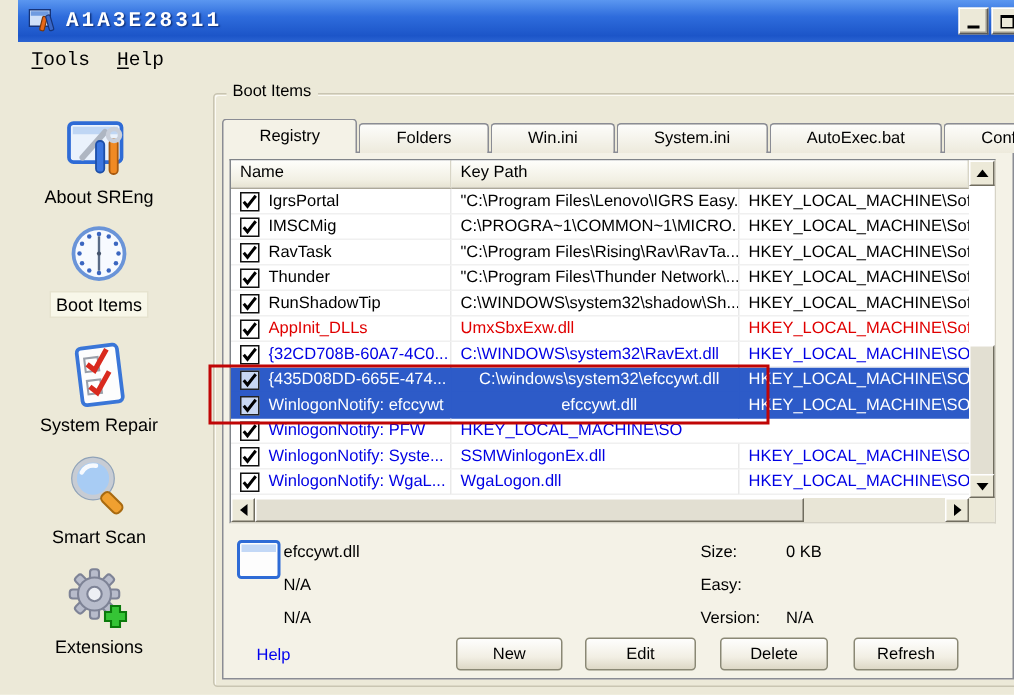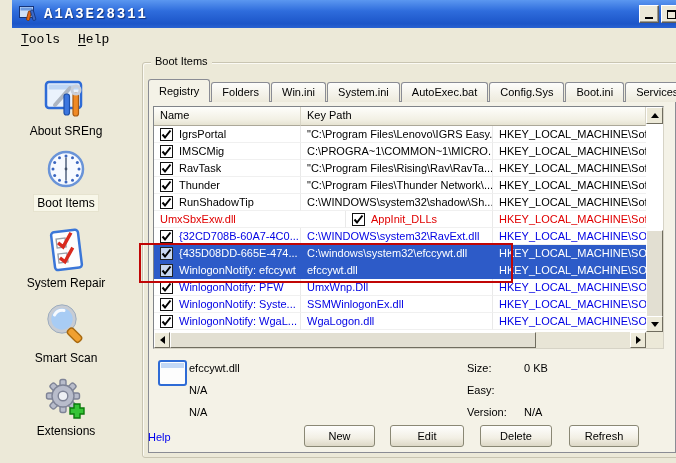--- a/index.html
+++ b/index.html
@@ -32,21 +32,21 @@
   .nav-label { display:inline-block; margin-top:2px; font-size:12px; padding:1px 3px; }
   .nav-label.selected { background:#F8F7E9; box-shadow:0 0 0 1px #E6E3CF; }
 
   
   .groupbox { position:absolute; left:130px; top:62px; width:540px; height:396px;
     border:1px solid #C9C5B2; border-radius:3px; box-shadow:inset 1px 1px 0 #FBFAF4; }
   .groupbox-label { position:absolute; left:139px; top:55px; background:#ECE9D8; padding:0 4px; font-size:11px; }
 
   
   .tabstrip { position:absolute; left:136px; top:79px; height:23px; display:flex; align-items:flex-end; z-index:3; }
-  .tab { height:20px; line-height:19px; padding:0 10px; margin-right:1px; font-size:11px;
+  .tab { height:20px; line-height:19px; padding:0 24px; margin-right:1px; font-size:11px;
     background:linear-gradient(180deg,#FDFDFB,#EDEADC); border:1px solid #8A8C94; border-bottom:none;
     border-radius:3px 3px 0 0; cursor:pointer; }
   .tab.active { height:23px; line-height:22px; background:#F4F2E7; position:relative; z-index:4; }
   .tabpage { position:absolute; left:136px; top:101px; width:528px; height:352px;
     background:#F4F2E7; border:1px solid #8A8C94; z-index:2; }
 
   
   .listview { position:absolute; left:141px; top:106px; width:511px; height:243px;
     border:1px solid #808489; border-right-color:#D6D3C6; border-bottom-color:#D6D3C6;
     background:#fff; z-index:5; }
@@ -55,21 +55,21 @@
     border-right:1px solid #D8D5C6; border-bottom:1px solid #ACA899; overflow:hidden; white-space:nowrap; cursor:pointer; }
   .lv-body { position:absolute; left:0; top:19px; right:17px; bottom:16px; overflow:hidden; }
   .lv-row { display:flex; height:17px; line-height:16px; cursor:pointer; white-space:nowrap; }
   .lv-cell { overflow:hidden; border-right:1px solid #E9E9E9; border-bottom:1px solid #F0F0F0; padding-left:6px; }
   .cell-name { width:147px; display:flex; align-items:center; }
   .cell-name .nm { margin-left:6px; overflow:hidden; }
   .cell-data { width:192px; }
   .cell-key  { flex:1; border-right:none; }
   .r-red  { color:#E00000; }
   .r-blue { color:#0000E4; }
-  .r-sel  { background:#2D5BC8; color:#fff; }
+  .r-sel  { background:#2D5BC8; color:#fff;text-align:center; }
   .r-sel .lv-cell { border-right-color:#2D5BC8; border-bottom-color:#2D5BC8; }
   .cb { width:13px; height:13px; flex:0 0 auto; border:1px solid #111; background:#fff;
     display:flex; align-items:center; justify-content:center; }
   .r-sel .cb { background:#C8D7F2; border-color:#222; }
 
   
   .vscroll { position:absolute; top:0; right:0; width:17px; bottom:16px; background:#FFFFFF; z-index:3; }
   .sb-btn { position:absolute; left:0; right:0; background:#ECE9D8; border:1px solid;
     border-color:#FFFFFF #706D5F #706D5F #FFFFFF; display:flex; align-items:center; justify-content:center; cursor:pointer; }
   .vs-up { top:0; height:17px; } .vs-down { bottom:0; height:16px; }
@@ -91,21 +91,21 @@
 
   
   .file-icon { position:absolute; left:146px; top:360px; width:30px; height:27px; z-index:6; }
   .d-text { position:absolute; z-index:6; font-size:11px; }
   .d-file  { left:177px; top:362px; }
   .d-l2    { left:177px; top:384px; }
   .d-l3    { left:177px; top:406px; }
   .d-sizeL { left:455px; top:362px; } .d-sizeV { left:512px; top:362px; }
   .d-timeL { left:455px; top:384px; } .d-timeV { left:512px; top:384px; }
   .d-verL  { left:455px; top:406px; } .d-verV  { left:512px; top:406px; }
-  .help-link { position:absolute; left:136px; top:431px; color:#0000EE; cursor:pointer; z-index:6; }
+  .help-link { position:absolute; left:159px; top:431px; color:#0000EE; cursor:pointer; z-index:6; }
 
   .btn { position:absolute; top:425px; height:22px; z-index:6; text-align:center; line-height:20px; font-size:11px;
     background:linear-gradient(180deg,#FEFEFD 0%,#F2EFE4 60%,#DDD8C6 100%);
     border:1px solid #8A8875; border-radius:3px; cursor:pointer; }
   .btn-new     { left:292px; width:71px; }
   .btn-edit    { left:378px; width:74px; }
   .btn-delete  { left:468px; width:72px; }
   .btn-refresh { left:557px; width:70px; }
 </style>
 </head>
@@ -276,29 +276,29 @@
               <svg width="11" height="11" viewBox="0 0 11 11">
                 <path d="M1.5 5.5 L4 8.5 L9.5 1.5" stroke="#000" stroke-width="2" fill="none"></path>
               </svg>
             </span>
             <span class="nm">RunShadowTip</span>
           </div>
           <div class="lv-cell cell-data">C:\WINDOWS\system32\shadow\Sh...</div>
           <div class="lv-cell cell-key">HKEY_LOCAL_MACHINE\Sof</div>
         </div>
         <div class="lv-row r-red">
+          <div class="lv-cell cell-name">
+            <span class="cb">
+              <svg width="11" height="11" viewBox="0 0 11 11">
+                <path d="M1.5 5.5 L4 8.5 L9.5 1.5" stroke="#000" stroke-width="2" fill="none"></path>
+              </svg>
+            </span>
+            <span class="nm">AppInit_DLLs</span>
+          </div>
           <div class="lv-cell cell-data">UmxSbxExw.dll</div>
-          <div class="lv-cell cell-name">
-            <span class="cb">
-              <svg width="11" height="11" viewBox="0 0 11 11">
-                <path d="M1.5 5.5 L4 8.5 L9.5 1.5" stroke="#000" stroke-width="2" fill="none"></path>
-              </svg>
-            </span>
-            <span class="nm">AppInit_DLLs</span>
-          </div>
           <div class="lv-cell cell-key">HKEY_LOCAL_MACHINE\Sof</div>
         </div>
         <div class="lv-row r-blue">
           <div class="lv-cell cell-name">
             <span class="cb">
               <svg width="11" height="11" viewBox="0 0 11 11">
                 <path d="M1.5 5.5 L4 8.5 L9.5 1.5" stroke="#000" stroke-width="2" fill="none"></path>
               </svg>
             </span>
             <span class="nm">{32CD708B-60A7-4C0...</span>
@@ -332,21 +332,20 @@
         </div>
         <div class="lv-row r-blue">
           <div class="lv-cell cell-name">
             <span class="cb">
               <svg width="11" height="11" viewBox="0 0 11 11">
                 <path d="M1.5 5.5 L4 8.5 L9.5 1.5" stroke="#000" stroke-width="2" fill="none"></path>
               </svg>
             </span>
             <span class="nm">WinlogonNotify: PFW</span>
           </div>
-          <div class="lv-cell cell-data">UmxWnp.Dll</div>
           <div class="lv-cell cell-key">HKEY_LOCAL_MACHINE\SO</div>
         </div>
         <div class="lv-row r-blue">
           <div class="lv-cell cell-name">
             <span class="cb">
               <svg width="11" height="11" viewBox="0 0 11 11">
                 <path d="M1.5 5.5 L4 8.5 L9.5 1.5" stroke="#000" stroke-width="2" fill="none"></path>
               </svg>
             </span>
             <span class="nm">WinlogonNotify: Syste...</span>

